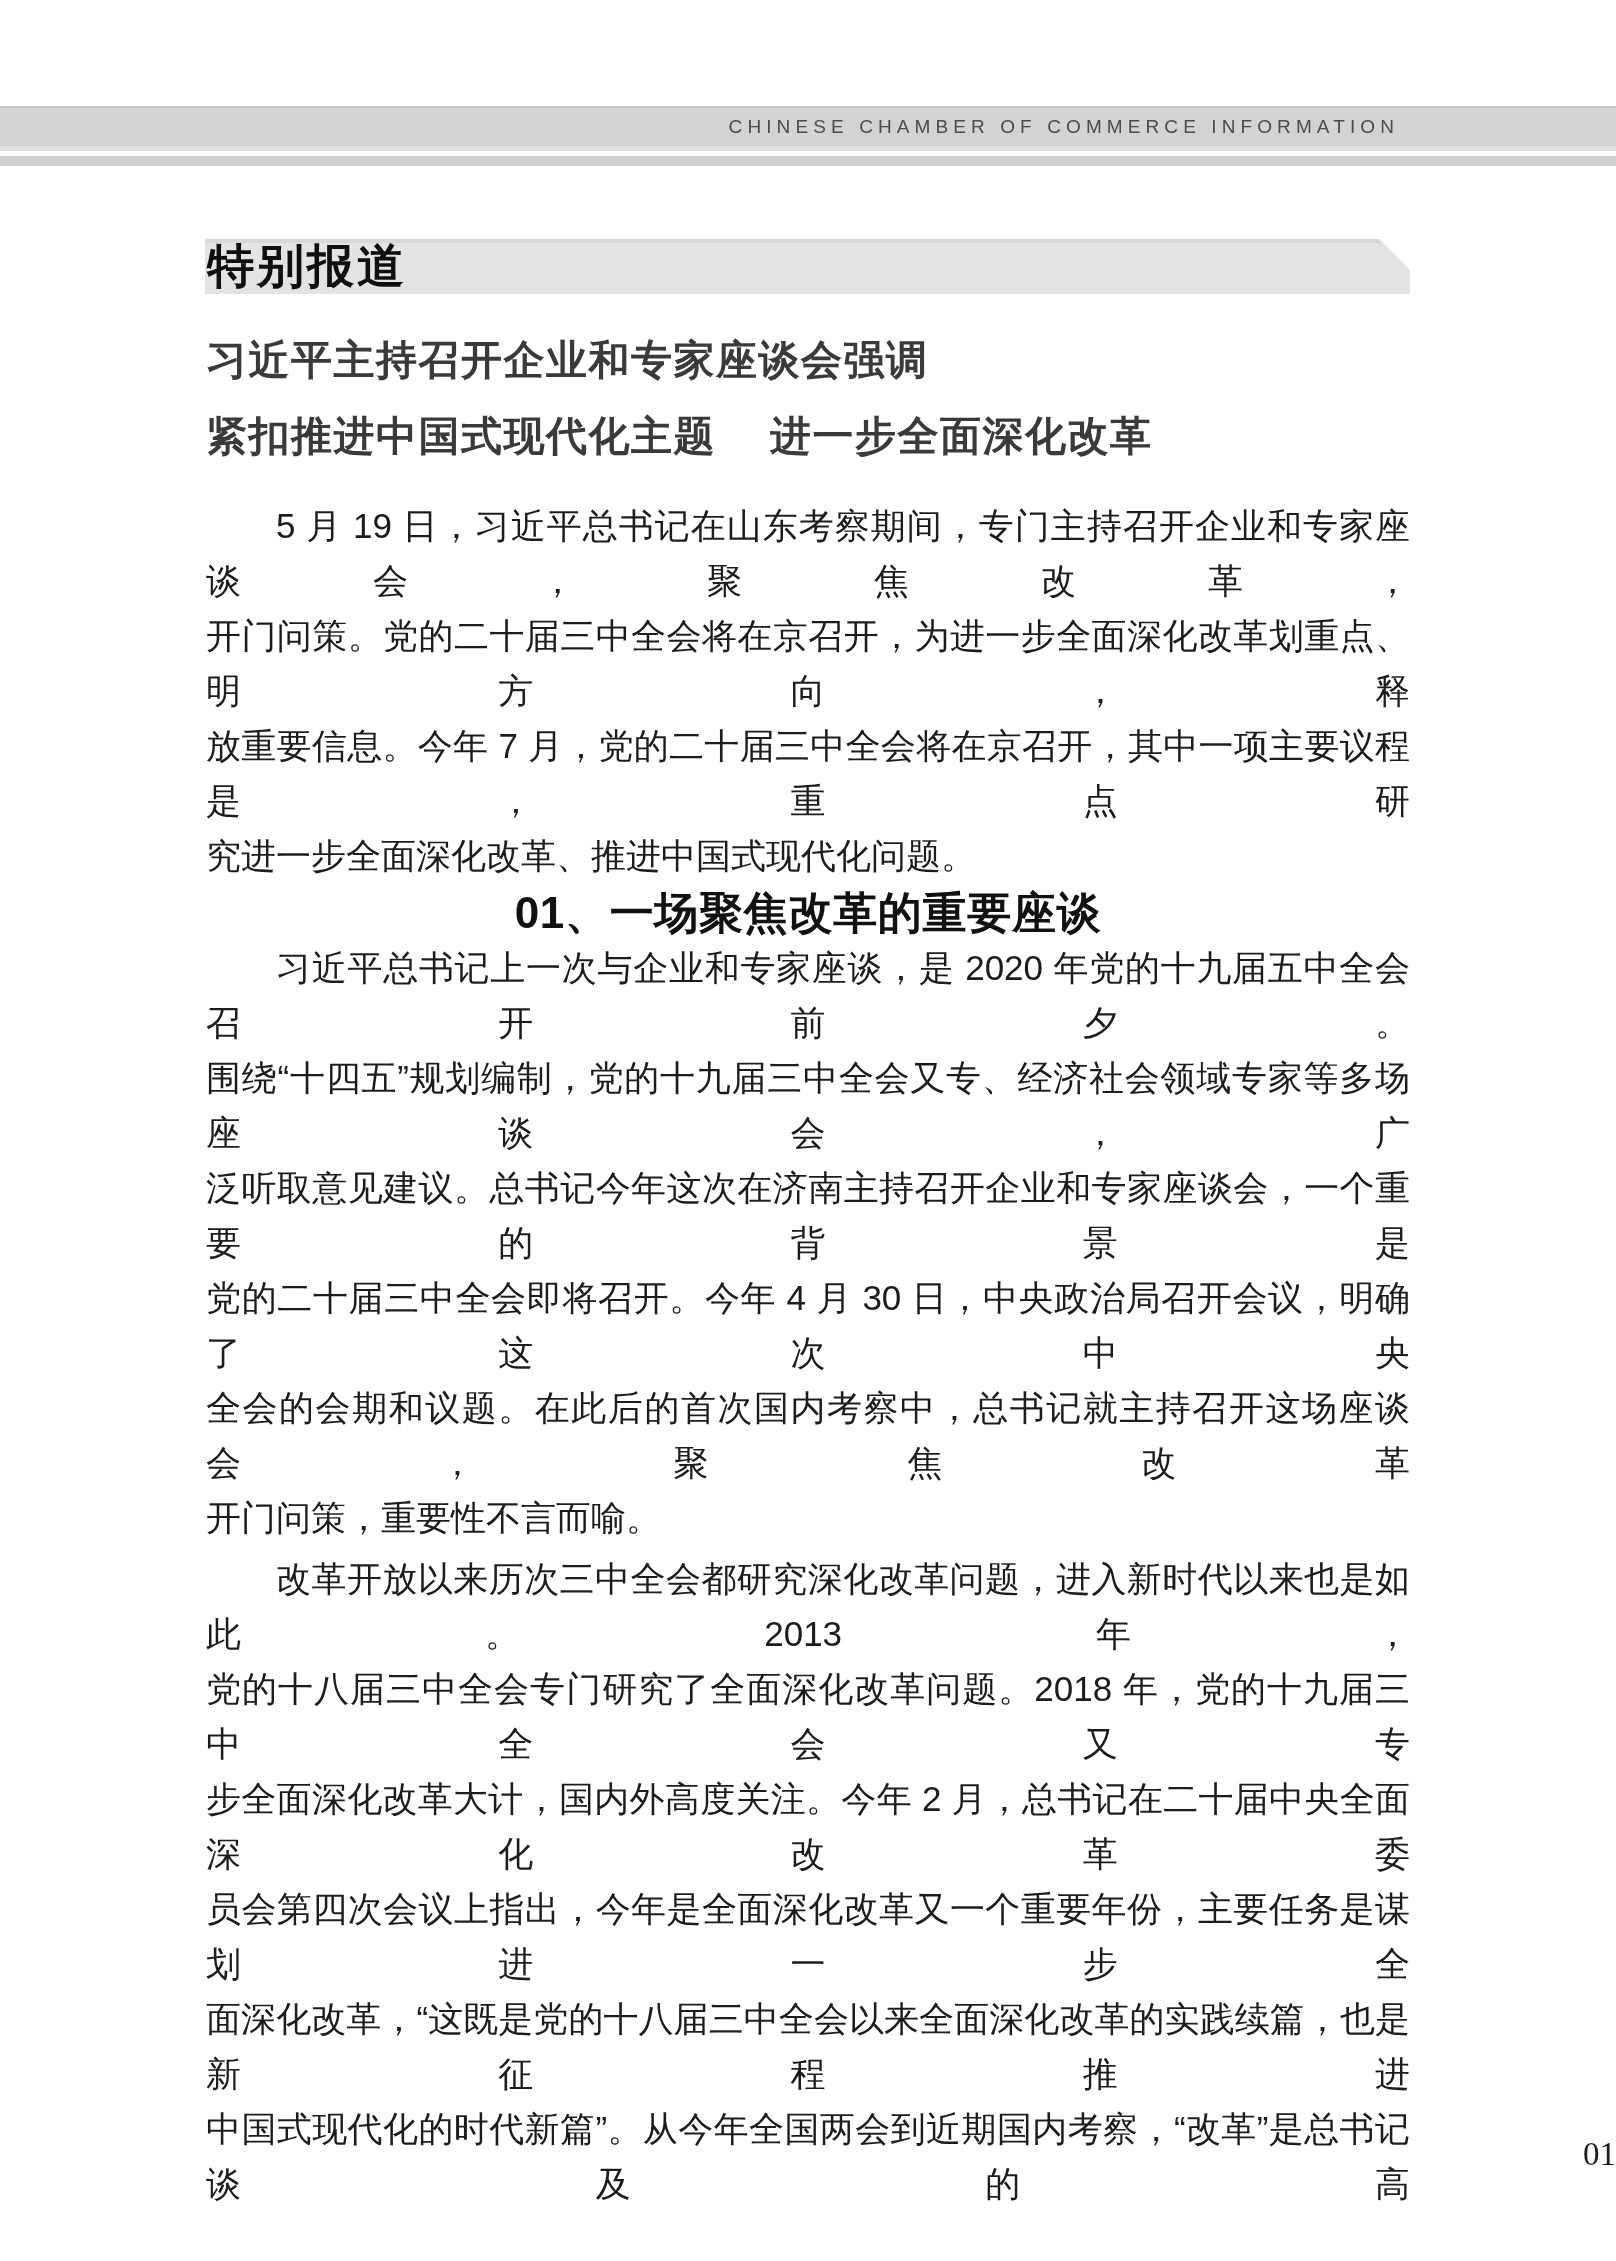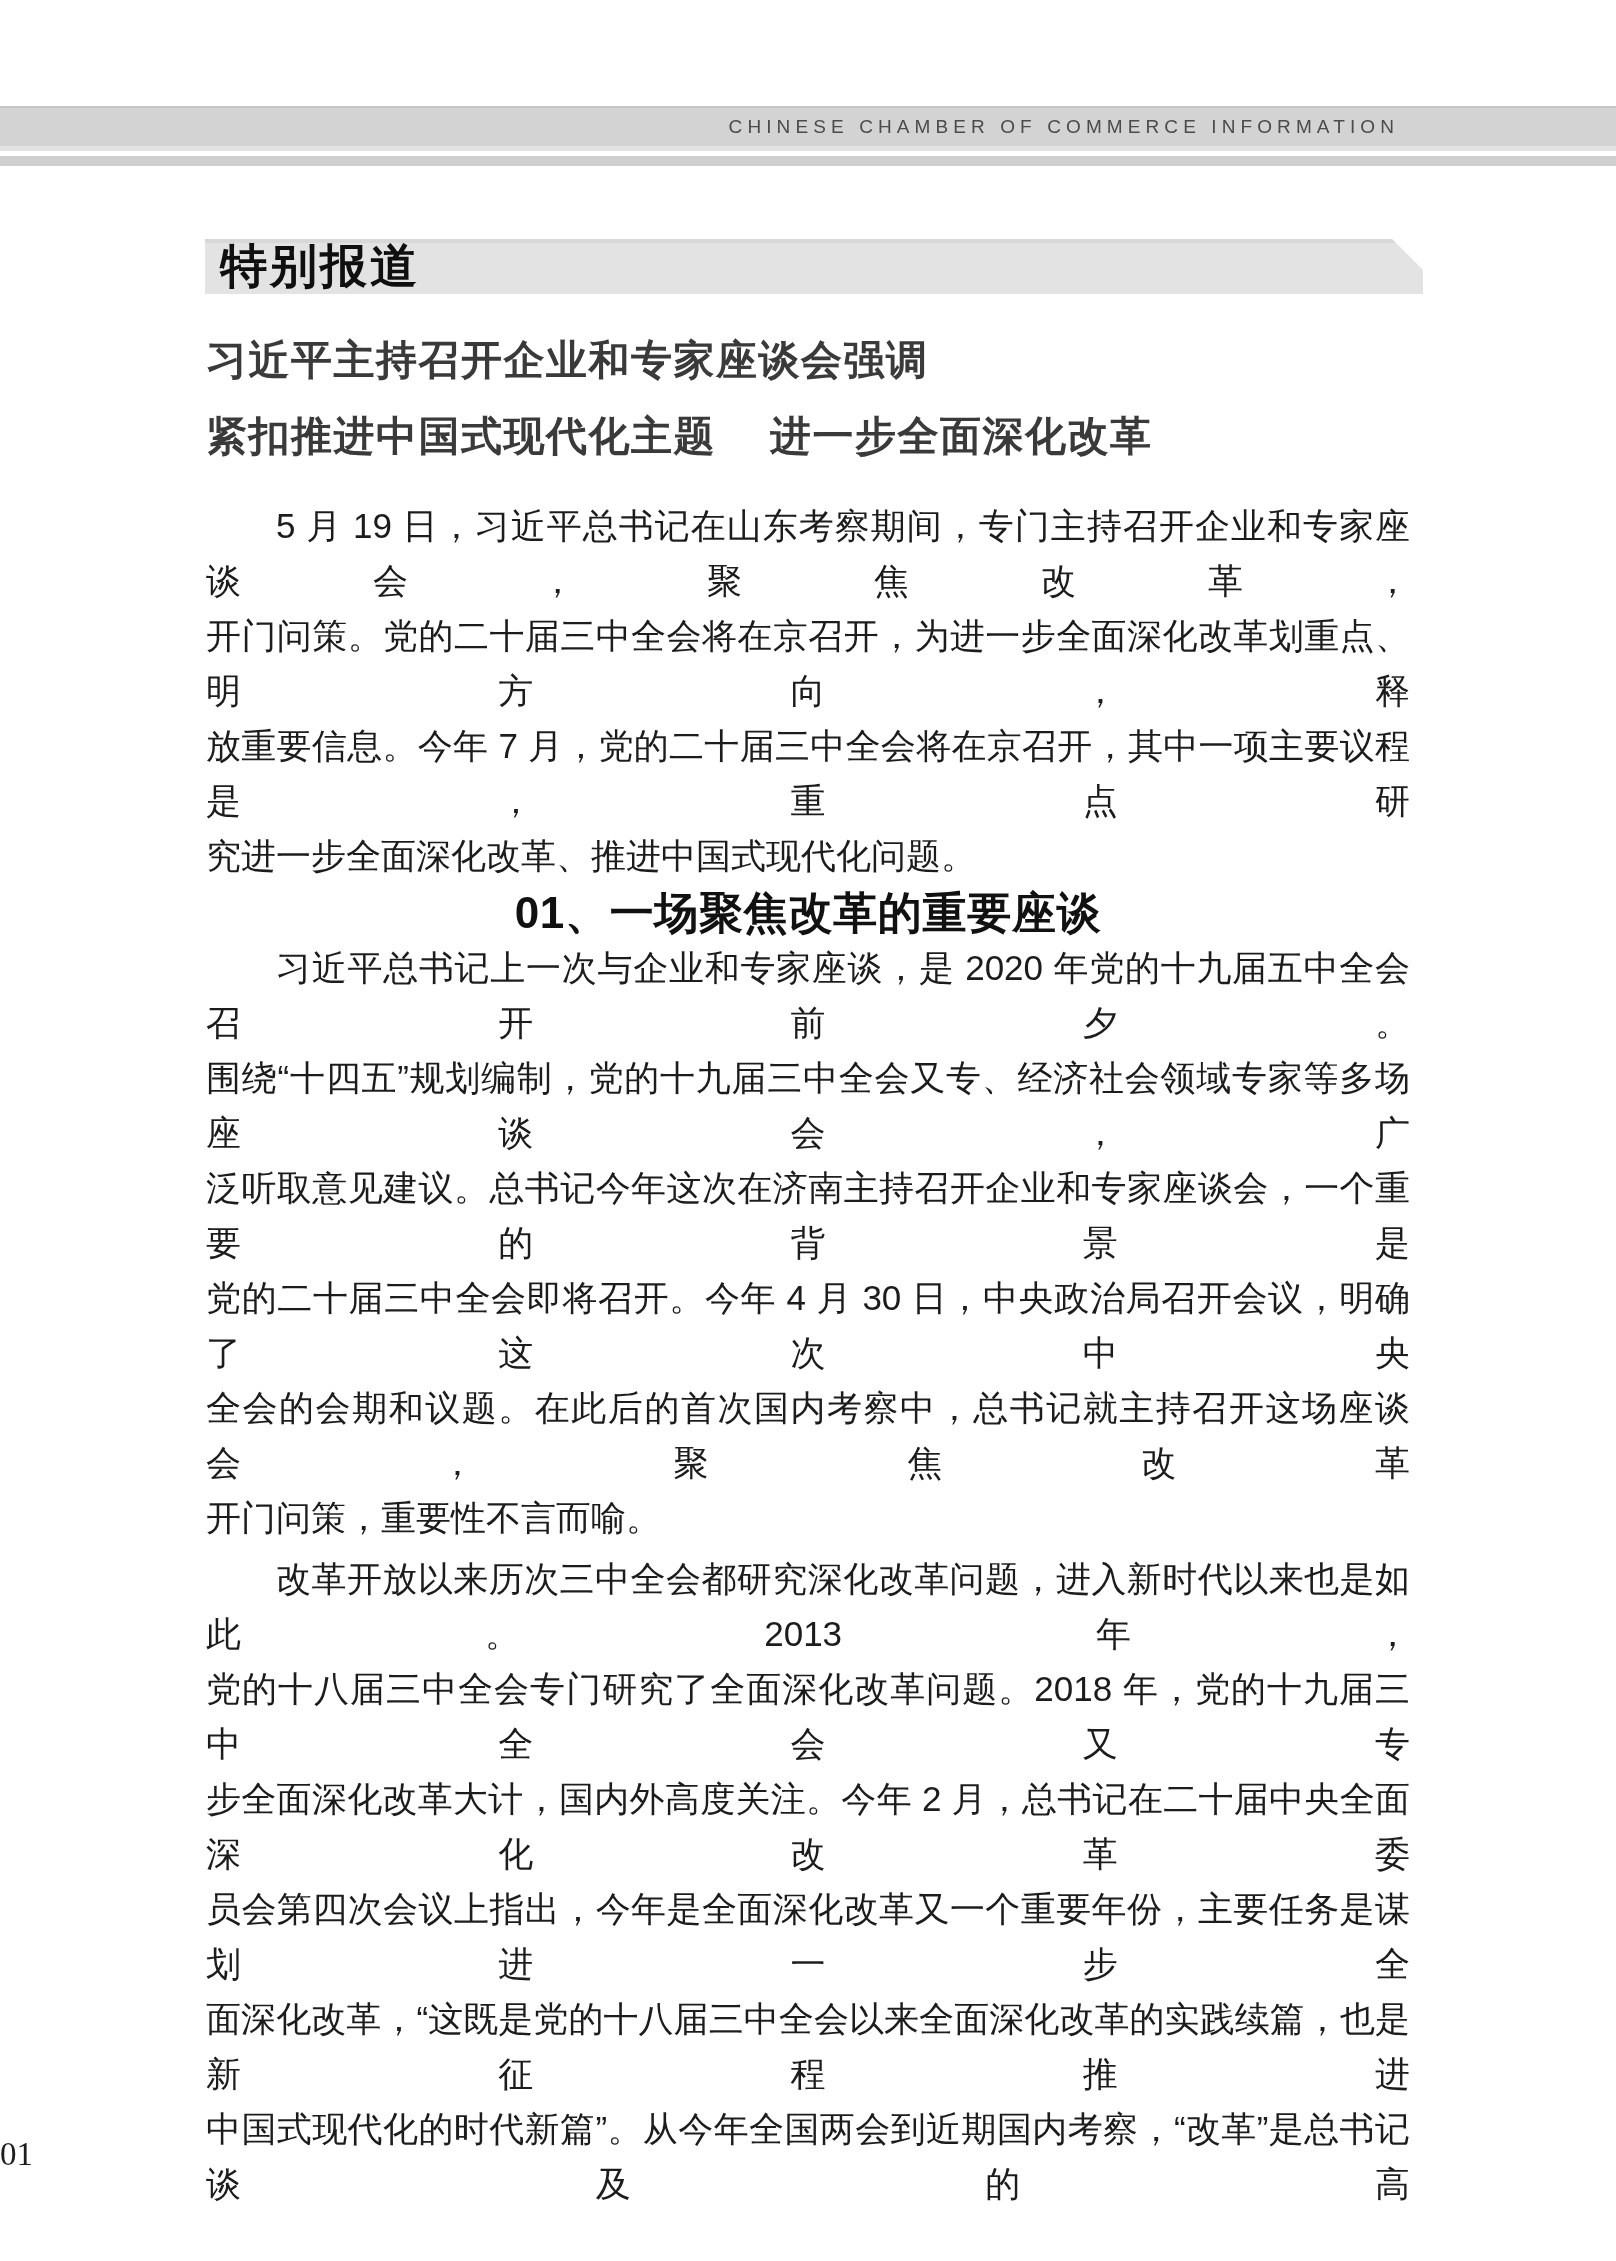--- a/index.html
+++ b/index.html
@@ -18,21 +18,20 @@
   }
   .topbar-rule {
     position:absolute; top:156px; left:0; width:1616px; height:9.5px;
     background:#cfcfcf;
   }
   
   .banner {
     position:absolute; top:239px; left:205px; width:1205px; height:55px;
     background:linear-gradient(#d8d8d8 0 3.6px,#e3e3e3 3.6px 100%);
     clip-path:polygon(0 0, calc(100% - 31px) 0, 100% 31px, 100% 100%, 0 100%);
-    padding-left:13px;
   }
   .banner-text {
     display:block; padding-left:2.2px; line-height:54px;
     font-family:"Liberation Serif","DejaVu Serif",serif; font-weight:bold;
     font-size:47px; letter-spacing:2.9px; color:#0f0f0f; white-space:nowrap;
   }
   
   .title {
     position:absolute; top:322px; left:206px; width:1204px; margin:0;
     font-weight:bold; font-size:41px; line-height:76px;
@@ -46,21 +45,21 @@
   }
   .bline { text-align:justify; text-align-last:justify; }
   .bline.last { text-align-last:left; }
   .bline.indent { text-indent:70px; }
   .bpara + .bpara { margin-top:6.6px; }
   .bheading {
     text-align:center; font-weight:bold; font-size:44px; color:#111111;
     margin-top:1.5px; letter-spacing:0.7px;
   }
   .page-number {
-    position:absolute; top:2136px; left:0; width:1616px; text-align:left;
+    position:absolute; top:2136px; left:0; width:1616px; text-align:right;
     font-family:"Liberation Serif","DejaVu Serif",serif;
     font-size:33px; line-height:36px; color:#1d1d1d;
   }
 </style>
 </head>
 <body>
 
 <div class="page">
 
   <div class="topbar">

